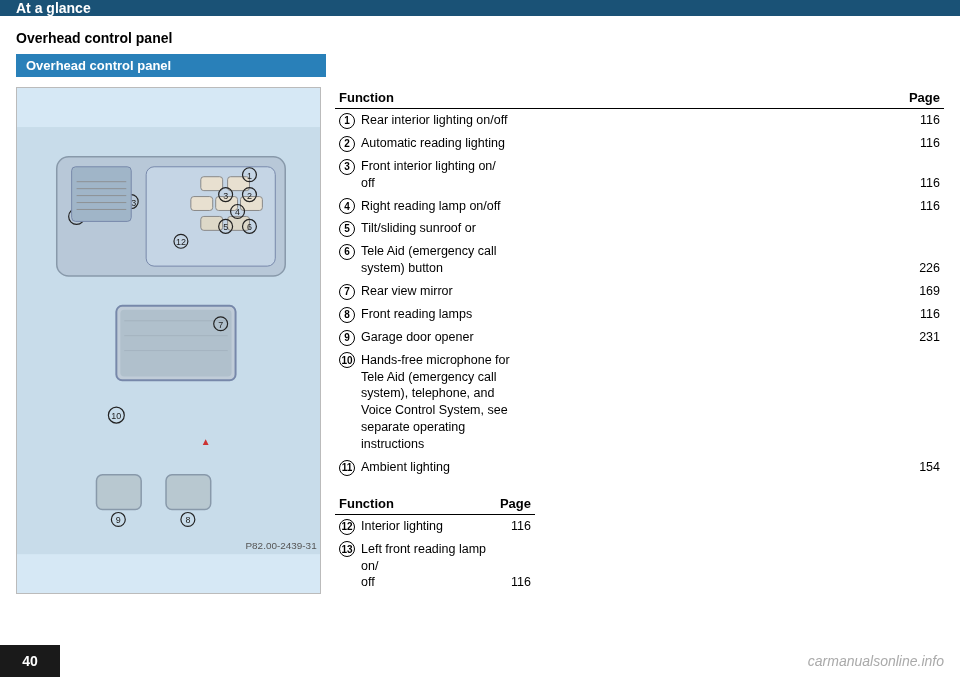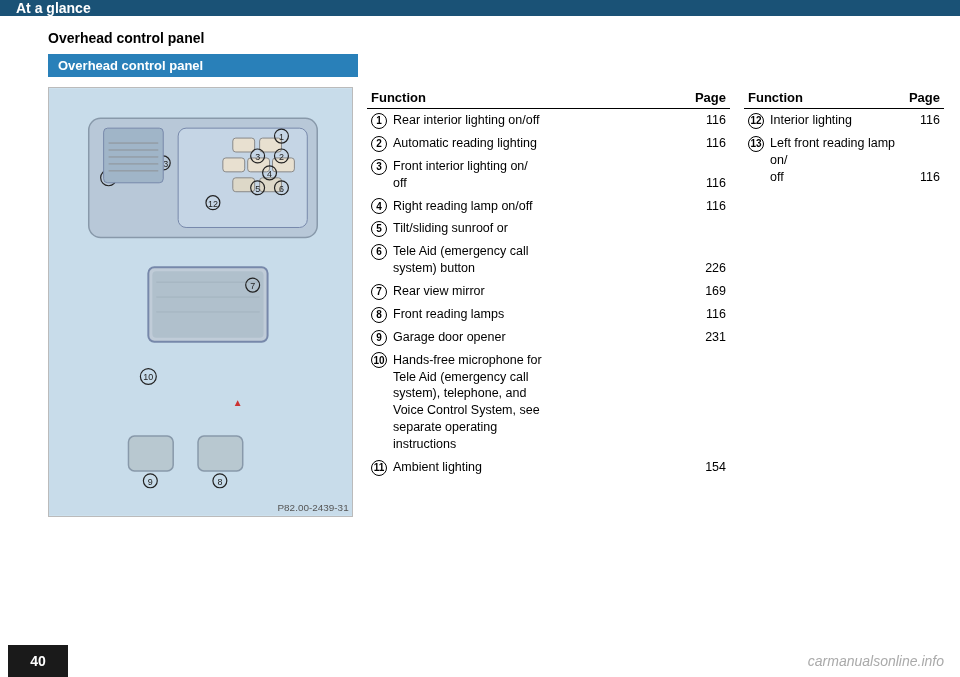--- a/index.html
+++ b/index.html
@@ -20,21 +20,20 @@
       font-weight: bold;
       padding: 6px 16px;
       height: 16px;
       display: flex;
       align-items: center;
     }
 
     
     .main-content {
       padding: 14px 16px 10px 16px;
-      margin-left: 32px;
     }
 
     
     .section-title {
       font-size: 14px;
       font-weight: bold;
       color: #000;
       margin-bottom: 8px;
     }
 
@@ -72,21 +71,21 @@
 
     
     .car-interior-svg {
       width: 100%;
       height: 100%;
     }
 
     
     .tables-area {
       display: flex;
-      flex-direction: row;
+      flex-direction: column;
       gap: 14px;
       flex: 1;
       justify-content: center;
     }
 
     .table-section {
       flex: 1;
     }
 
     table {
@@ -146,21 +145,20 @@
       left: 0;
       width: 60px;
       height: 32px;
       background: #1a1a1a;
       color: #fff;
       font-size: 14px;
       font-weight: bold;
       display: flex;
       align-items: center;
       justify-content: center;
-      margin-left: 8px;
     }
 
     
     .watermark {
       position: absolute;
       bottom: 8px;
       right: 16px;
       font-size: 14px;
       color: #aaa;
       font-style: italic;

